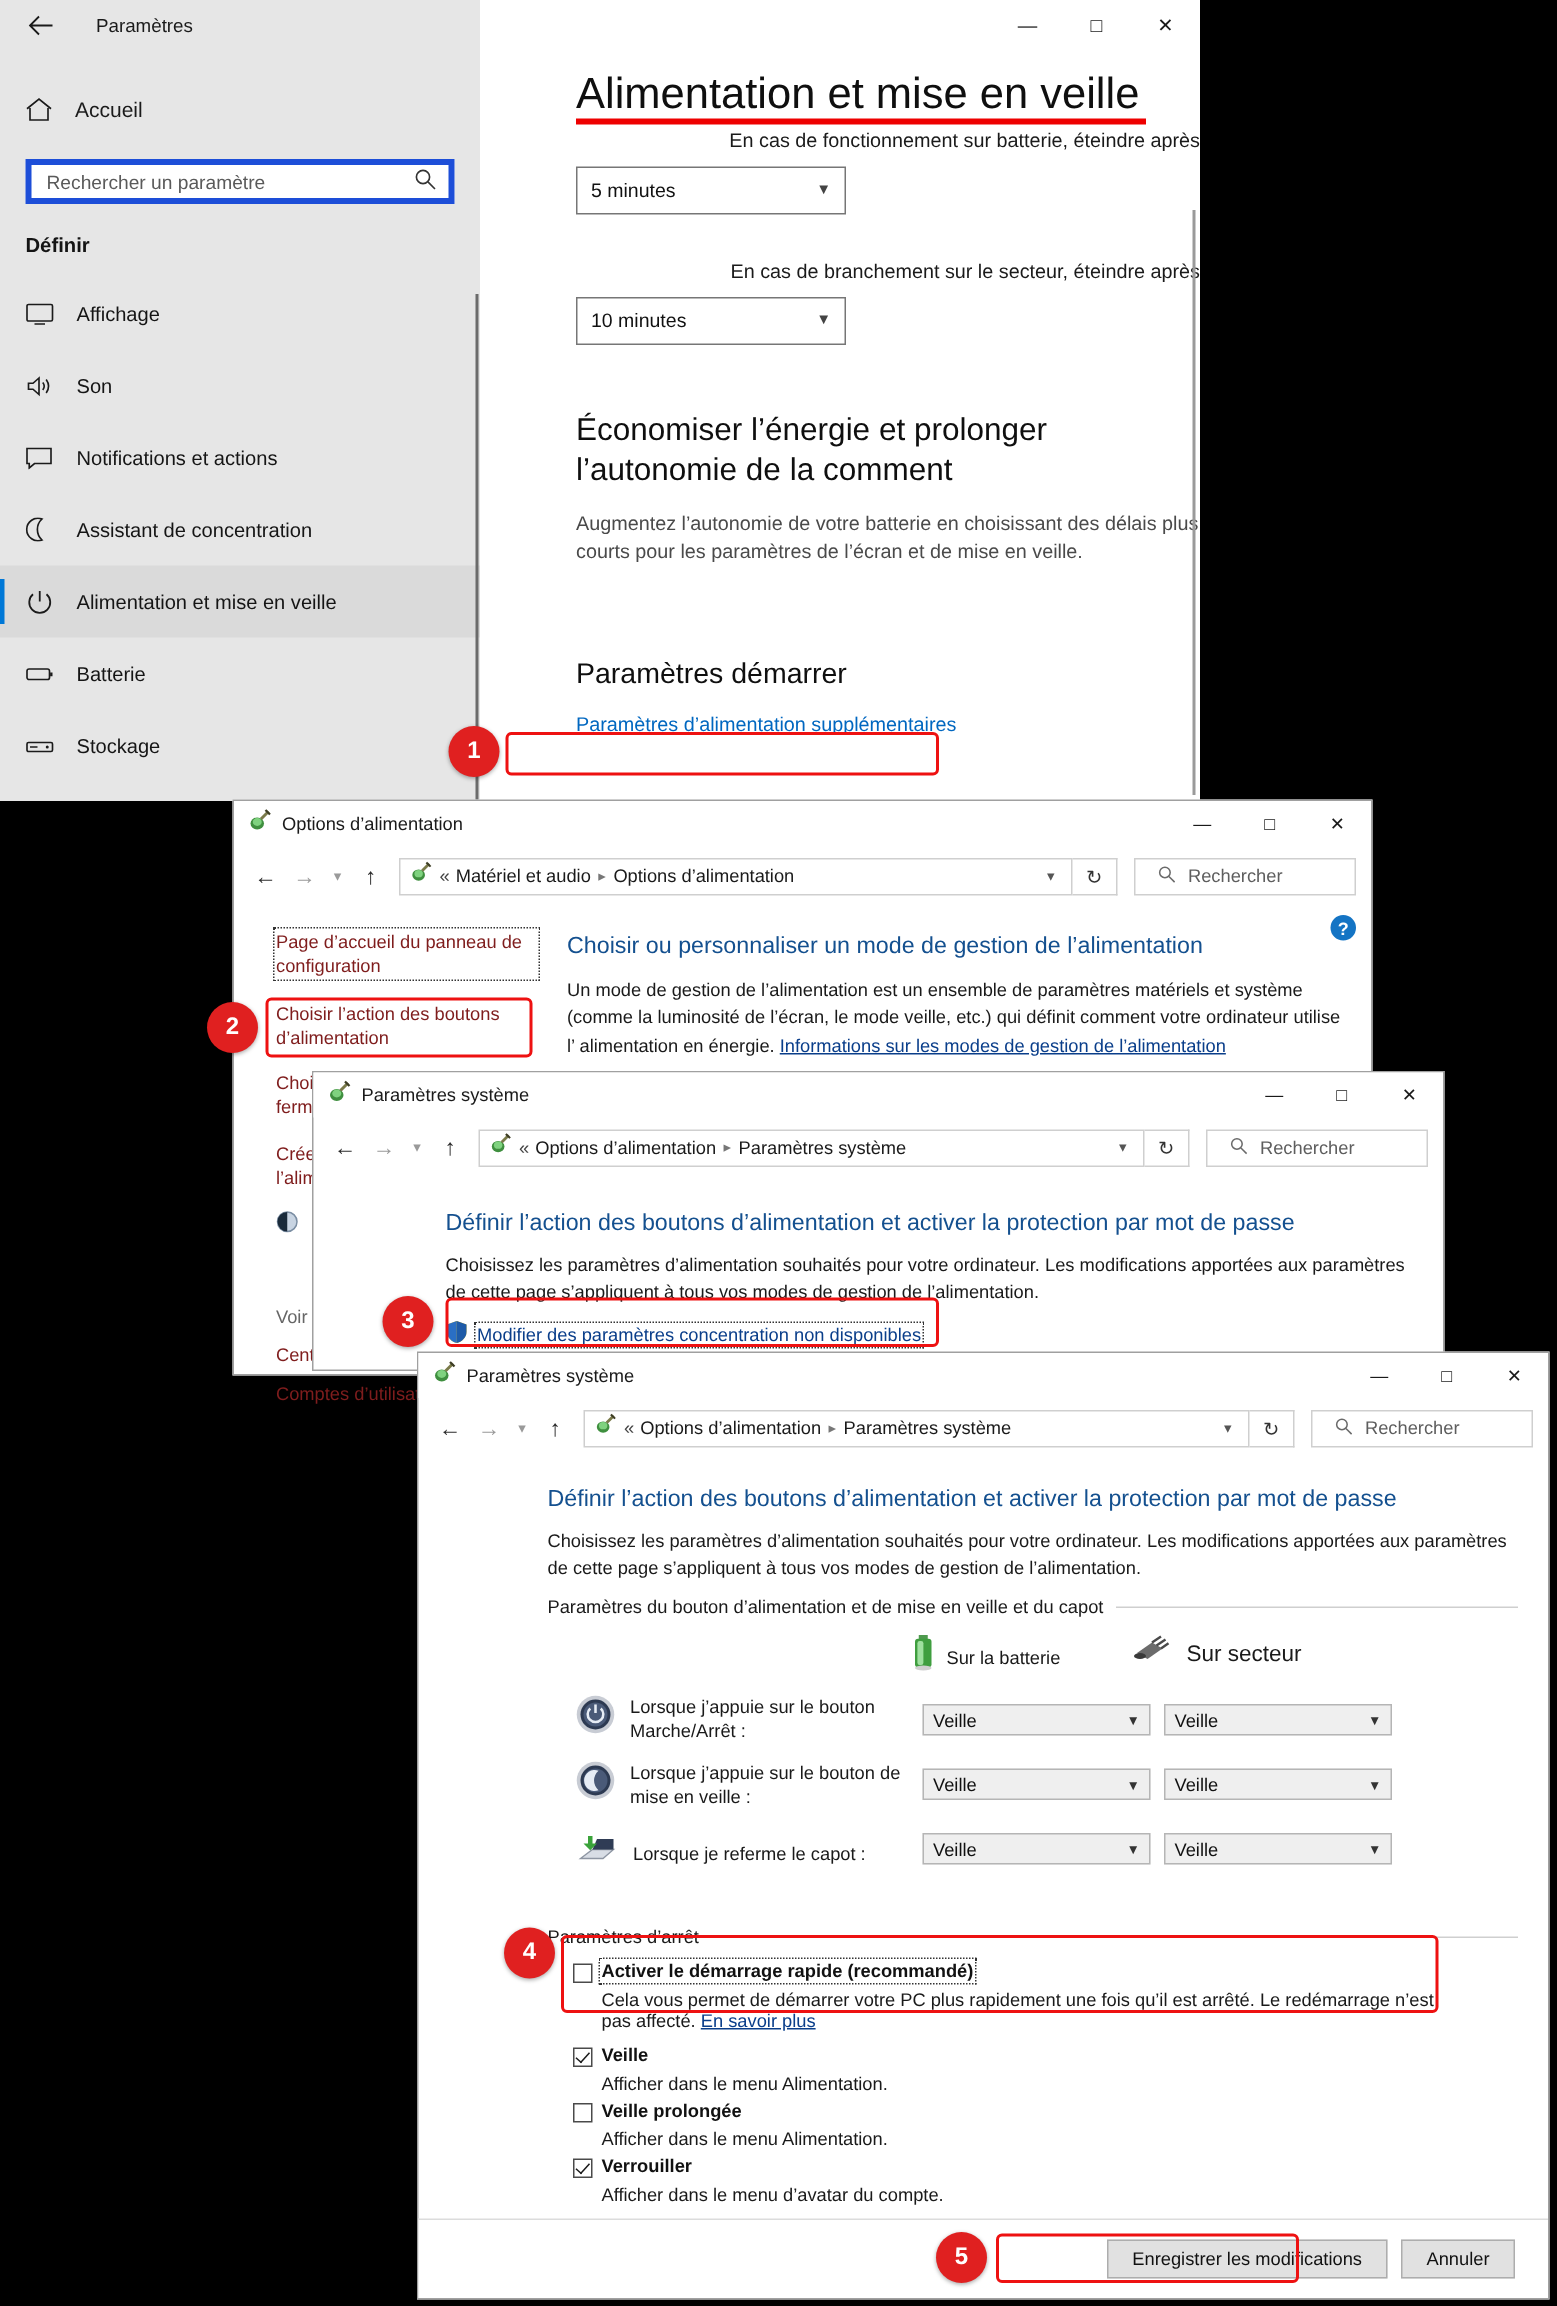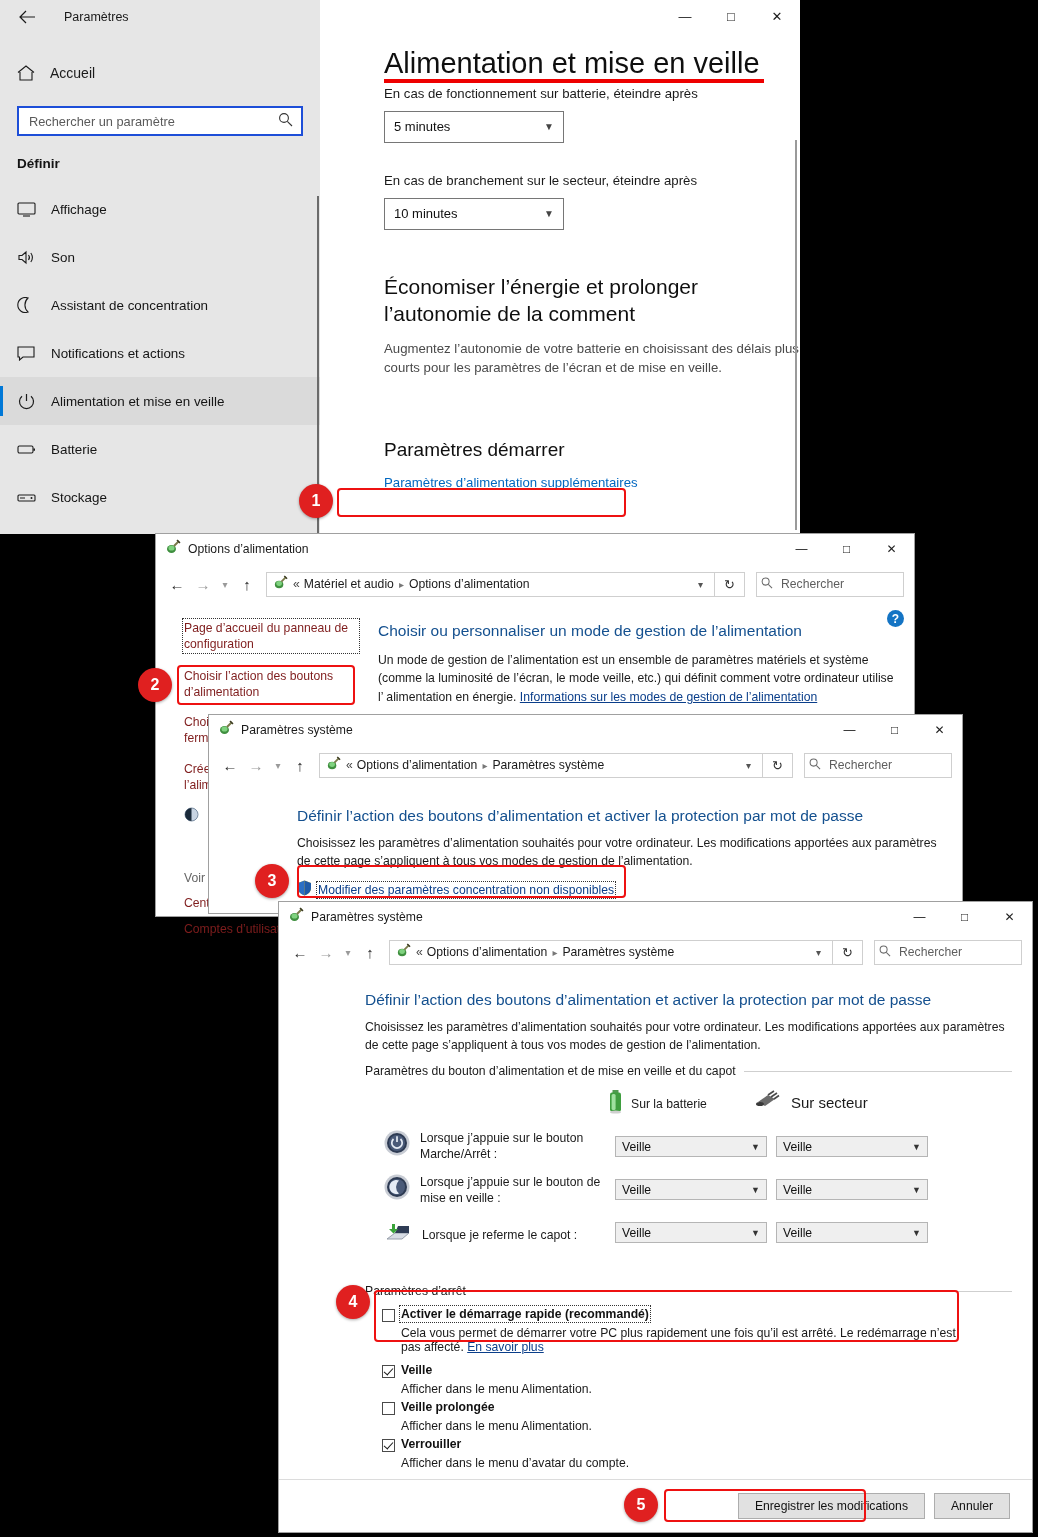--- a/index.html
+++ b/index.html
@@ -26,21 +26,21 @@
     color:#1a1a1a; font-size:17px; margin-left:4px;
   }
   .set-title { font-size:12.5px; color:#1a1a1a; margin-left:14px; }
   .home-row {
     display:flex; align-items:center; height:38px; margin-top:20px; padding-left:17px;
   }
   .home-row .ico { width:22px; color:#1b1b1b; display:flex; }
   .home-row .lbl { font-size:14px; color:#1b1b1b; margin-left:11px; }
   .search-box {
     margin:14px 17px 0 17px; height:30px; background:#fff;
-    border:2px solid #1d4ed8; display:flex; align-items:center; padding:0 8px;
+    border:4px solid #1d4ed8; display:flex; align-items:center; padding:0 8px;
   }
   .search-box input {
     border:0; outline:0; flex:1; font-size:12.8px; color:#3a3a3a;
     font-family:"Liberation Sans", sans-serif; background:transparent;
   }
   .search-box input::placeholder { color:#5a5a5a; }
   .search-box .mag { color:#333; font-size:14px; }
   .group-head {
     font-size:13.5px; font-weight:bold; color:#141414; padding:20px 0 4px 17px;
   }
@@ -68,21 +68,21 @@
     width:46px; height:32px; display:flex; align-items:center; justify-content:center;
     font-size:13px; color:#1a1a1a;
   }
   .page-h1 {
     font-size:29px; font-weight:300; color:#0f0f0f; letter-spacing:0px;
     line-height:1.1; position:relative; display:inline-block;
   }
   .h1-underline {
     position:absolute; left:0; right:-4px; bottom:-3px; height:4px; background:#ee0000;
   }
-  .fld-label { font-size:13.2px; color:#1a1a1a; margin-top:6px; }
+  .fld-label { font-size:13.2px; color:#1a1a1a; margin-top:6px;text-align:right; }
   .combo {
     margin-top:10px; width:180px; height:32px; border:1px solid #767676; background:#fff;
     display:flex; align-items:center; justify-content:space-between; padding:0 9px;
     font-size:13px; color:#111;
   }
   .combo .chev { color:#444; font-size:10px; }
   .sec-h2 {
     font-size:21px; font-weight:300; color:#0f0f0f; margin-top:44px;
     line-height:1.27; max-width:415px;
   }
@@ -126,21 +126,21 @@
   .crumb { font-size:12.2px; color:#1a1a1a; white-space:nowrap; }
   .crumb.sep { color:#777; margin:0 5px; font-size:10px; }
   .crumb.dbl { color:#444; margin-right:4px; }
   .crumbbar .dd { margin-left:auto; color:#555; font-size:10px; padding:0 7px; }
   .refreshbtn {
     width:30px; height:25px; border:1px solid #cfcfcf; border-left:0; display:flex;
     align-items:center; justify-content:center; color:#333; font-size:13px;
   }
   .searchbar {
     width:148px; height:25px; border:1px solid #cfcfcf; margin-left:11px;
-    display:flex; align-items:center; padding:0 4px; gap:8px;
+    display:flex; align-items:center; padding:0 15px; gap:8px;
   }
   .searchbar .mag { color:#6a6a6a; font-size:12px; }
   .searchbar .ph { font-size:12.2px; color:#5e5e5e; }
 
   .cp-left { position:absolute; font-size:12.2px; }
   .cp-left a { color:#7f1d1d; text-decoration:none; display:block; line-height:1.32; }
   .cp-left .grp { color:#666; margin-top:16px; }
   .cp-body-h1 { font-size:15.5px; color:#14508f; font-weight:normal; }
   .cp-body-p { font-size:12.2px; color:#1a1a1a; line-height:1.5; }
   .cp-body-p a { color:#0a3e8a; }
@@ -237,33 +237,33 @@
             <svg width="19" height="15" viewBox="0 0 19 15">
               <path d="M2 5.5 H5 L9 2 V13 L5 9.5 H2 Z" stroke="#1b1b1b" stroke-width="1.1" fill="none"></path>
               <path d="M11.5 5 Q13.5 7.5 11.5 10" stroke="#1b1b1b" stroke-width="1.1" fill="none"></path>
               <path d="M13.8 3 Q17 7.5 13.8 12" stroke="#1b1b1b" stroke-width="1.1" fill="none"></path>
             </svg>
           </span>
         <span class="lbl">Son</span>
       </div>
       <div class="nav-item">
         <span class="ico">
+            <svg width="19" height="15" viewBox="0 0 19 15">
+              <path d="M1 1 H17 V11 H6 L2.5 14 V11 H1 Z" stroke="#1b1b1b" stroke-width="1.1" fill="none"></path>
+            </svg>
+          </span>
+        <span class="lbl">Notifications et actions</span>
+      </div>
+      <div class="nav-item">
+        <span class="ico">
             <svg width="19" height="16" viewBox="0 0 19 16">
               <path d="M11 1 A7.5 7.5 0 1 0 11 15 A9.5 9.5 0 0 1 11 1 Z" stroke="#1b1b1b" stroke-width="1.1" fill="none"></path>
             </svg>
           </span>
         <span class="lbl">Assistant de concentration</span>
-      </div>
-      <div class="nav-item">
-        <span class="ico">
-            <svg width="19" height="15" viewBox="0 0 19 15">
-              <path d="M1 1 H17 V11 H6 L2.5 14 V11 H1 Z" stroke="#1b1b1b" stroke-width="1.1" fill="none"></path>
-            </svg>
-          </span>
-        <span class="lbl">Notifications et actions</span>
       </div>
       <div class="nav-item active">
         <span class="ico">
             <svg width="19" height="17" viewBox="0 0 19 17">
               <path d="M5 3.2 A7 7 0 1 0 14 3.2" stroke="#1b1b1b" stroke-width="1.2" fill="none"></path>
               <path d="M9.5 1 V8" stroke="#1b1b1b" stroke-width="1.2"></path>
             </svg>
           </span>
         <span class="lbl">Alimentation et mise en veille</span>
       </div>

